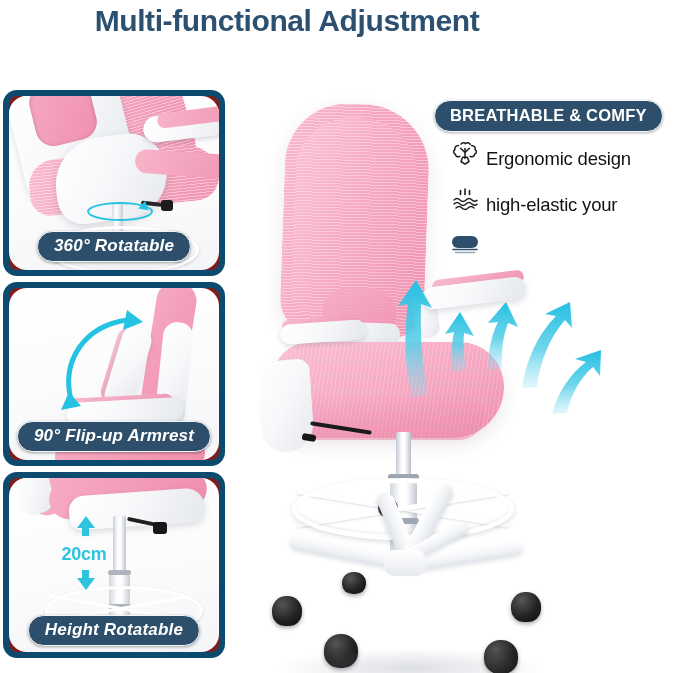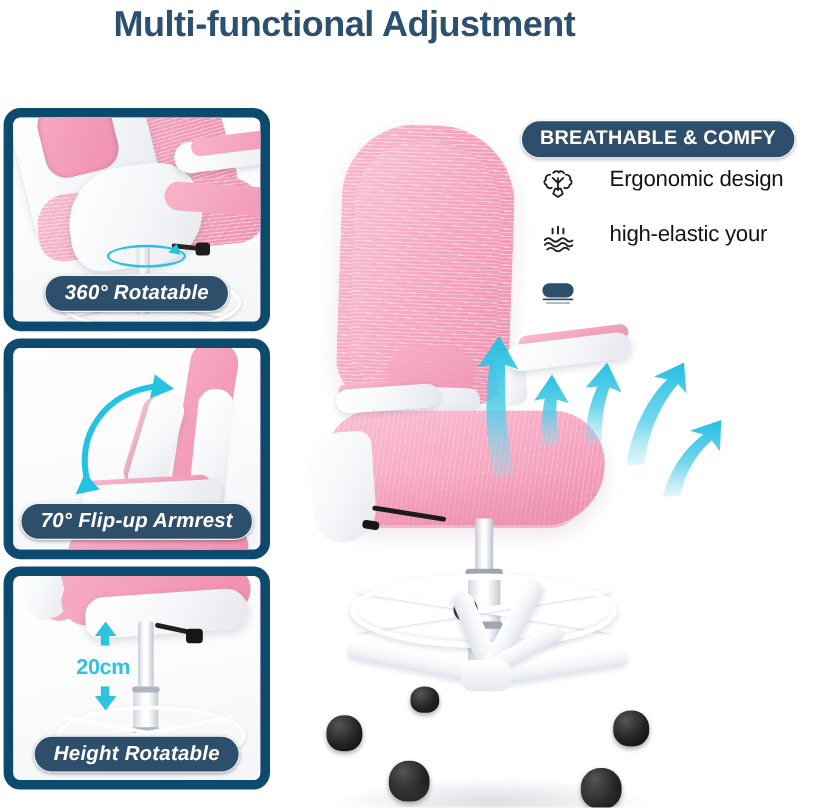--- a/index.html
+++ b/index.html
@@ -41,35 +41,36 @@
     color: #1b1b1b;
     line-height: 26px;
     letter-spacing: -0.2px;
   }
 
   
   .panel {
     position: absolute;
     left: 3px;
     width: 222px;
-    border: 8px solid #0c4a6e;
+    border: 6px solid #0c4a6e;
     border-radius: 14px;
-    background: #f9a8d4;
+    background: #7f1d1d;
     overflow: hidden;
     box-sizing: border-box;
   }
   #panel-rotatable { top: 90px;  height: 186px; }
   #panel-armrest   { top: 282px; height: 184px; }
   #panel-height    { top: 472px; height: 186px; }
 
   .panel-photo {
     position: absolute;
     inset: 0;
     overflow: hidden;
     background: linear-gradient(170deg,#ffffff 0%,#fbfbfc 55%,#f4f5f7 100%);
+    border-radius: 18px;
   }
 
   .panel-label {
     position: absolute;
     left: 50%;
     transform: translateX(-50%);
     bottom: 8px;
     background: #2d4f6b;
     color: #ffffff;
     font-style: italic;
@@ -393,22 +394,22 @@
     padding: 5px 15px 6px 15px;
     border-radius: 16px;
     border: 1.5px solid #f4f6f8;
     box-shadow: 0 1px 3px rgba(0,0,0,.3);
     white-space: nowrap;
   }
   .feature-row {
     position: absolute;
     left: 448px;
     display: flex;
-    align-items: flex-start;
-    gap: 26px;
+    align-items: flex-end;
+    gap: 4px;
   }
   #feature-row-0 { top: 138px; }
   #feature-row-1 { top: 184px; }
   #feature-row-2 { top: 228px; }
   .feature-icon {
     width: 34px; height: 32px;
     flex: 0 0 34px;
     display: flex; align-items: center; justify-content: center;
   }
   .feature-text {
@@ -642,21 +643,21 @@
     <div id="p2-arm-stem" class="white-part"></div>
     <div id="p2-arm-down-pad"></div>
     <div id="p2-arm-down" class="white-part"></div>
     <div id="p2-seat"></div>
     <svg id="p2-arc" viewBox="0 0 116 116">
       <path d="M 26 94 C 16 54, 40 20, 82 14" stroke-linecap="round"></path>
       <polygon points="82,4 98,16 78,24" fill="#25c3e2" stroke="none"></polygon>
       <polygon points="36,100 16,104 24,86" fill="#25c3e2" stroke="none"></polygon>
     </svg>
   </div>
-  <div class="panel-label">70° Flip-up Armrest</div>
+  <div class="panel-label">90° Flip-up Armrest</div>
 </div>
 
 <div class="panel" id="panel-height">
   <div class="panel-photo">
     <div id="p3-back-hint"></div>
     <div id="p3-back-white" class="white-part"></div>
     <div id="p3-seat"></div>
     <div id="p3-seat-white" class="white-part"></div>
     <div id="p3-lever"></div>
     <div id="p3-lever-knob"></div>

